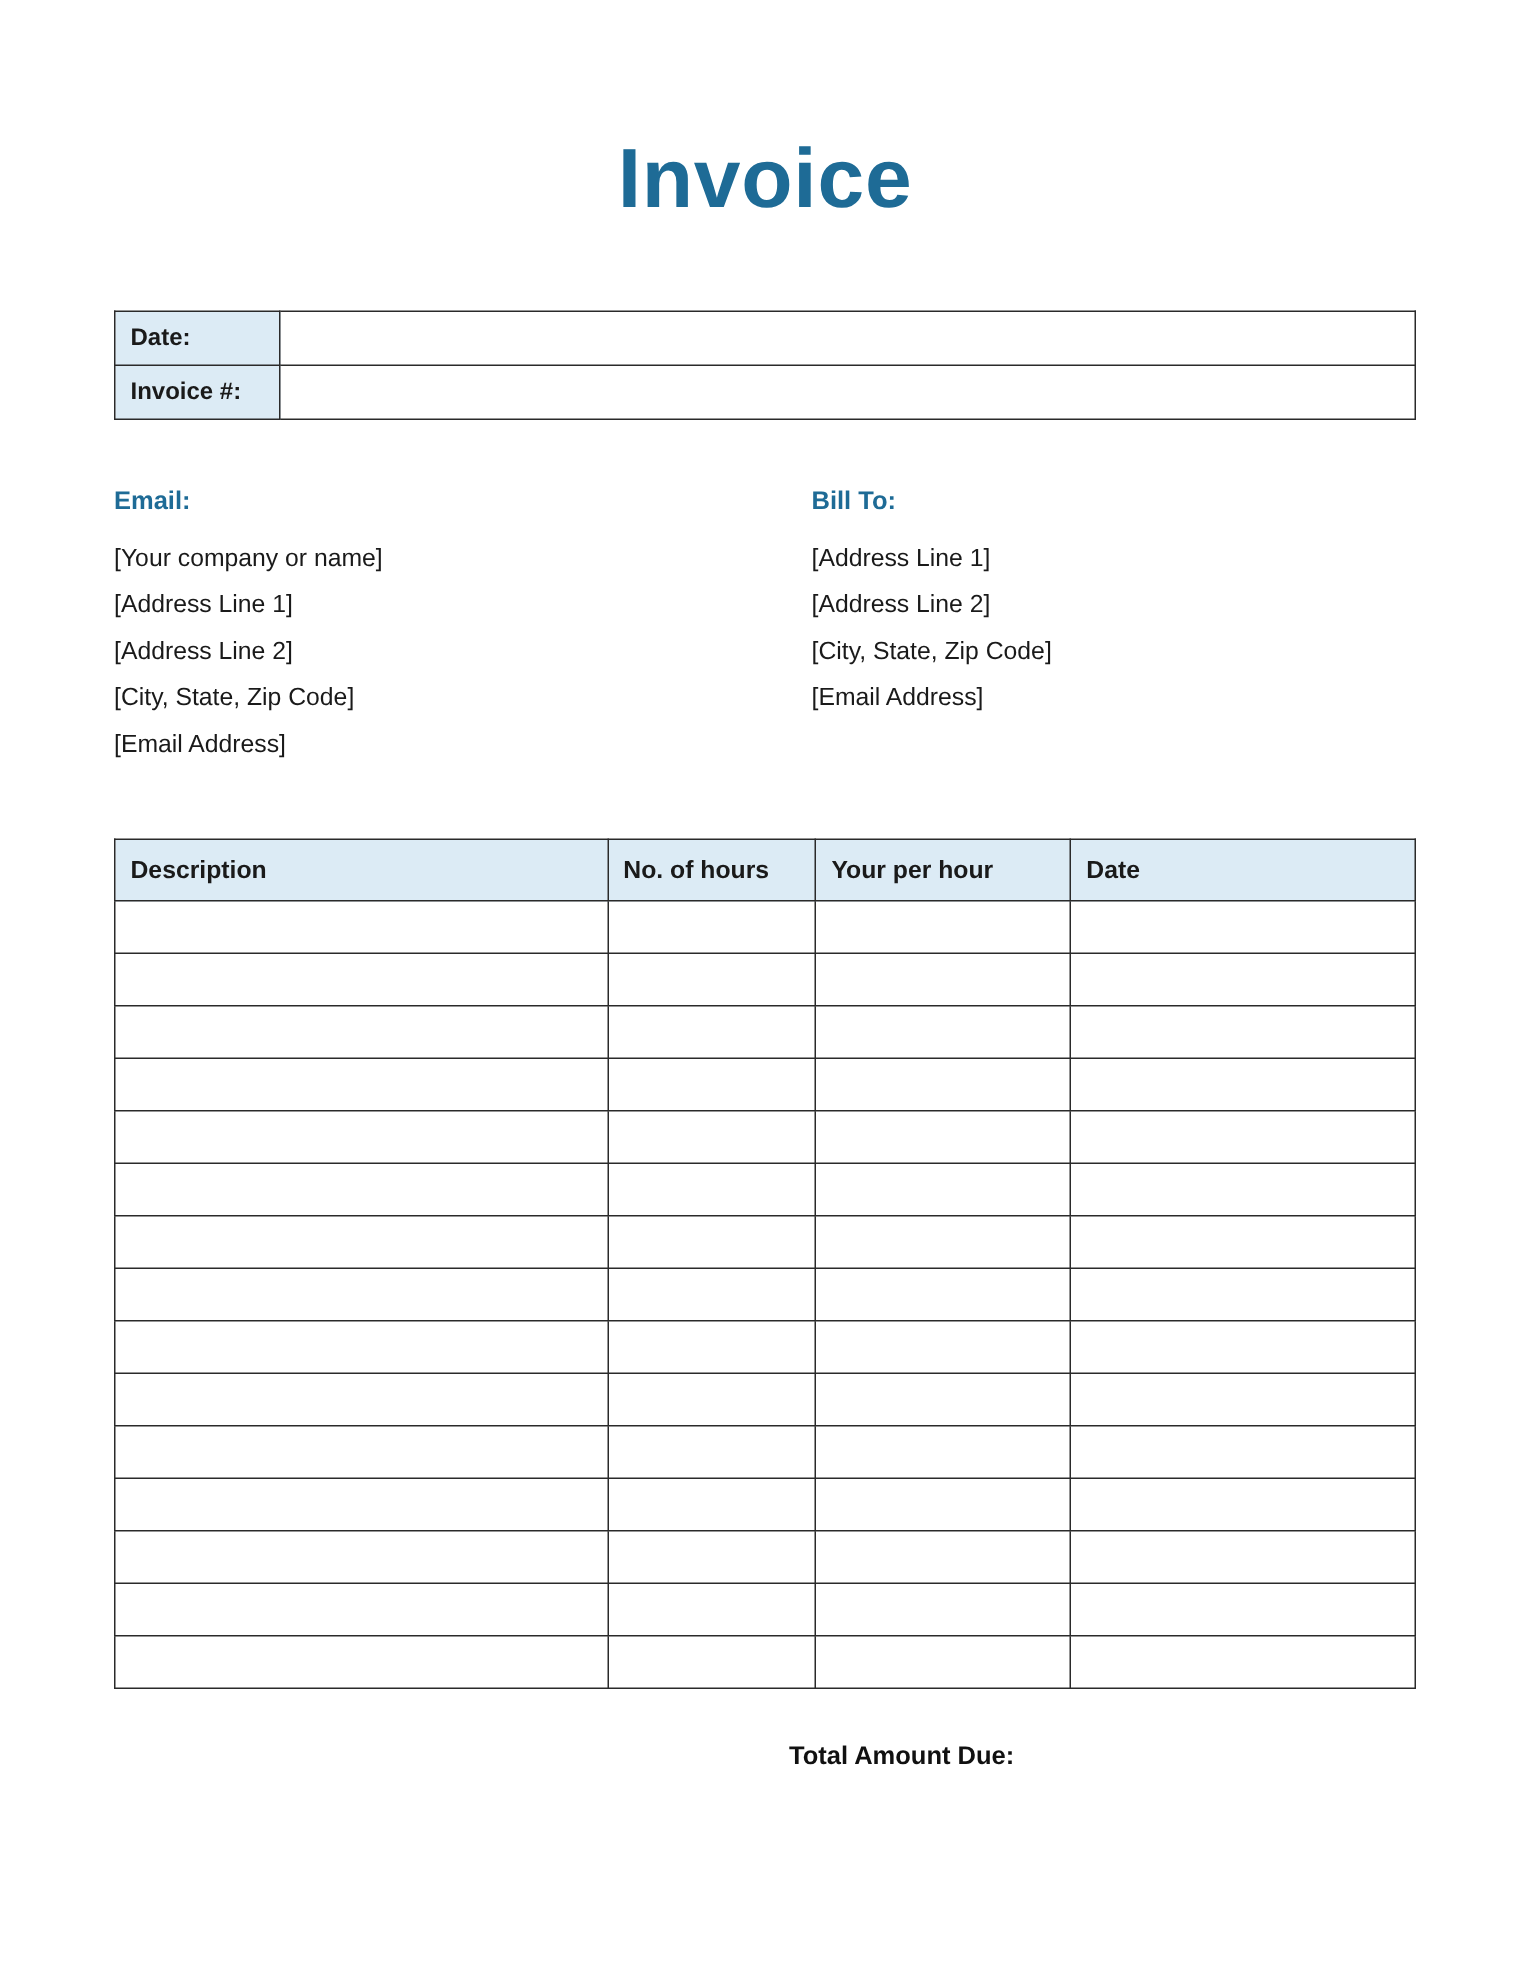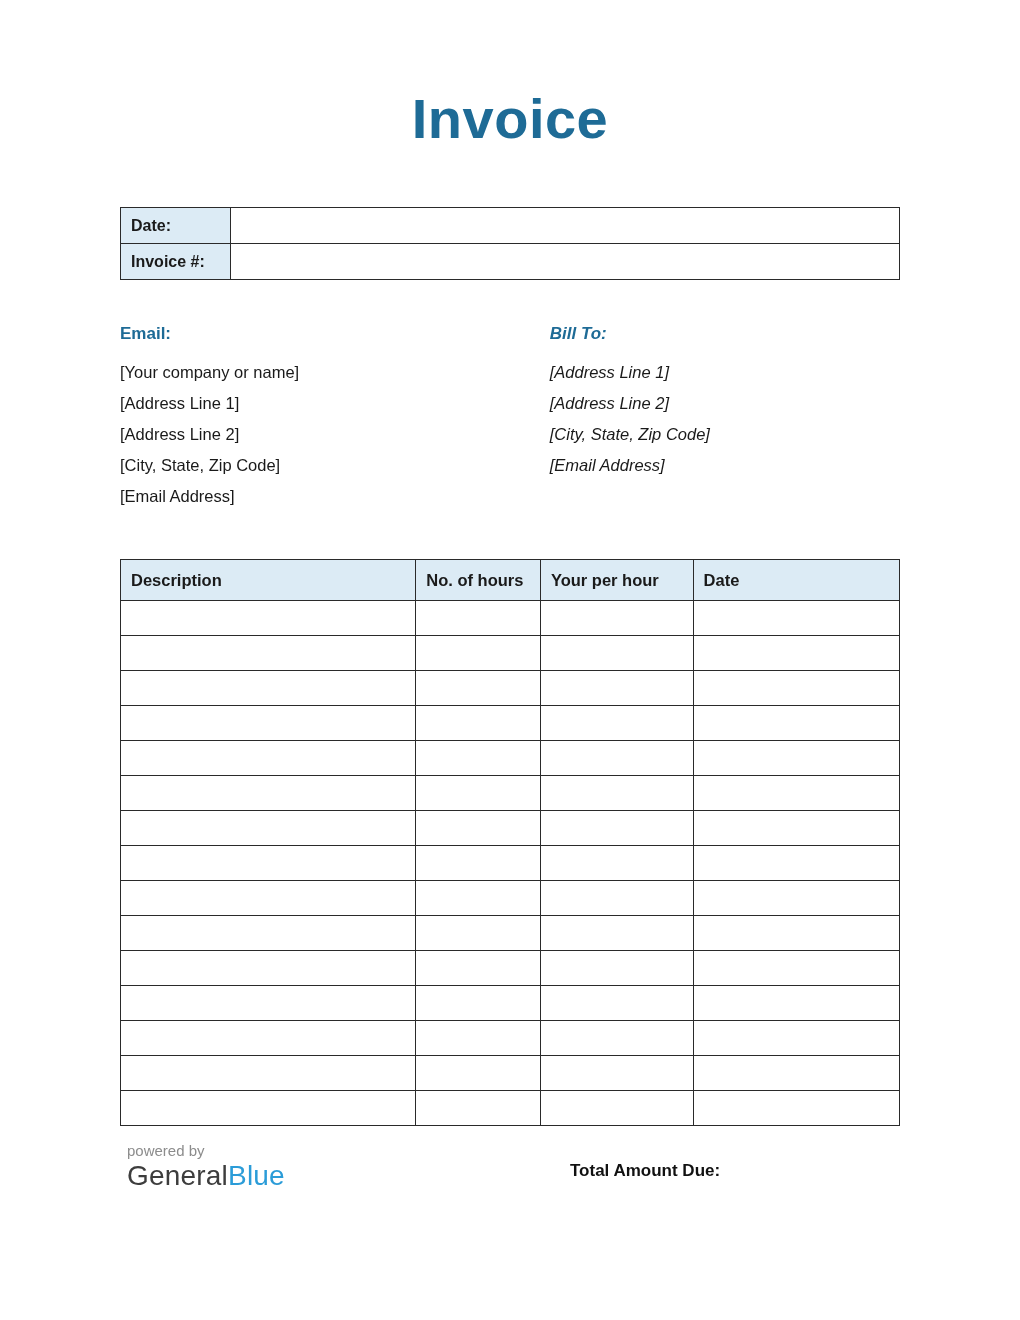--- a/index.html
+++ b/index.html
@@ -7,21 +7,21 @@
   body {
     font-family: "Liberation Sans", sans-serif;
     color: #1a1a1a;
   }
   .page {
     position: relative;
     width: 1020px;
     height: 1320px;
     margin: 0 auto;
     background: #ffffff;
-    padding: 0 120px;
+    padding: 0 76px;
     overflow: hidden;
   }
   
   h1.title {
     margin-top: 86px;
     text-align: center;
     font-size: 56px;
     font-weight: bold;
     color: #1e6b96;
     letter-spacing: 0.5px;
@@ -44,21 +44,21 @@
     background: #dcebf5;
     font-weight: bold;
     width: 110px;
   }
   
   .addresses {
     display: flex;
     margin-top: 44px;
   }
   .address-block { width: 465px; }
-  .address-block.right { width: 379px; font-style: italic; }
+  .address-block.right { width: 379px; }
   .address-heading {
     color: #1e6b96;
     font-weight: bold;
     font-size: 17px;
     margin-bottom: 13px;
   }
   .address-line {
     font-size: 16.5px;
     line-height: 31px;
     color: #1a1a1a;
@@ -257,22 +257,16 @@
         <tr>
           <td></td>
           <td></td>
           <td></td>
           <td></td>
         </tr>
       </tbody>
   </table>
 
   <div class="footer">
-    <div class="logo-block">
-      <div class="powered-by">powered by</div>
-      <div class="logo">
-        <span class="logo-general">General</span><span class="logo-blue">Blue</span>
-      </div>
-    </div>
     <div class="total-due">Total Amount Due:</div>
   </div>
 
 </div>
 
 </body></html>

